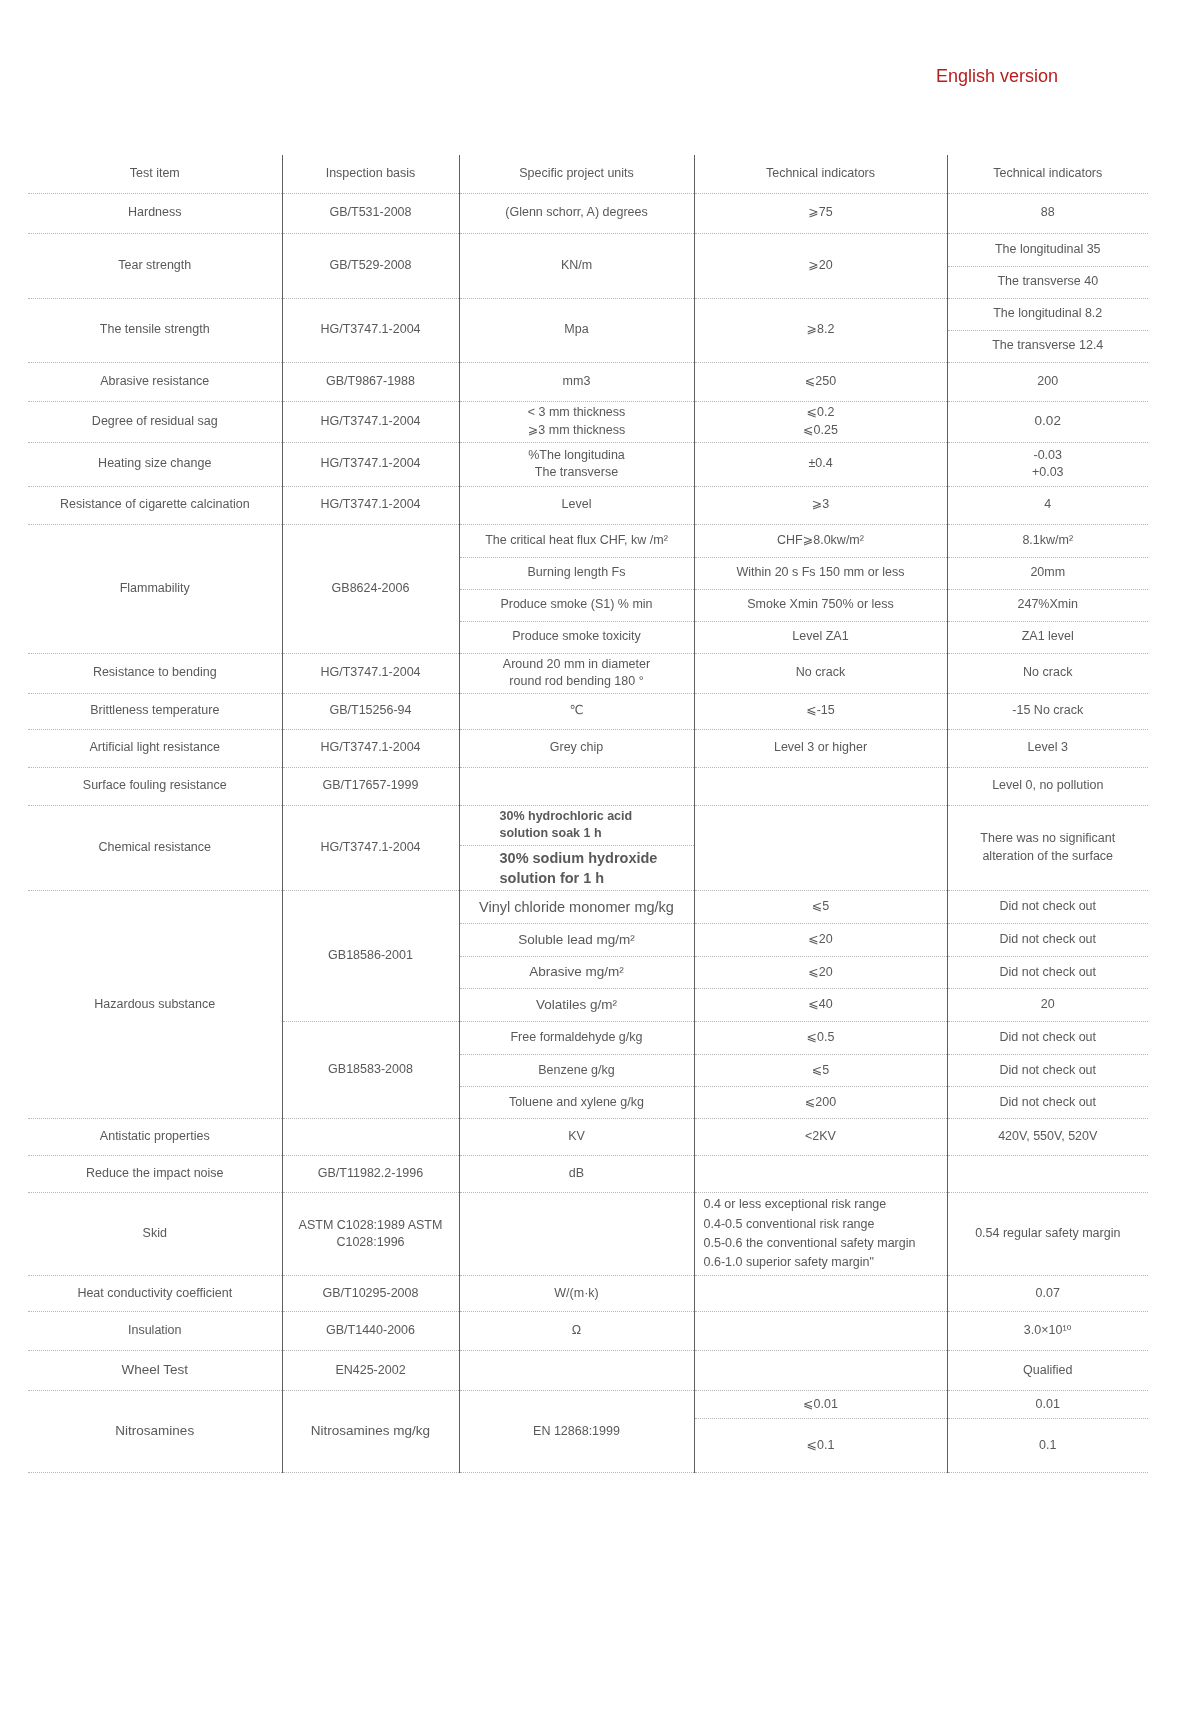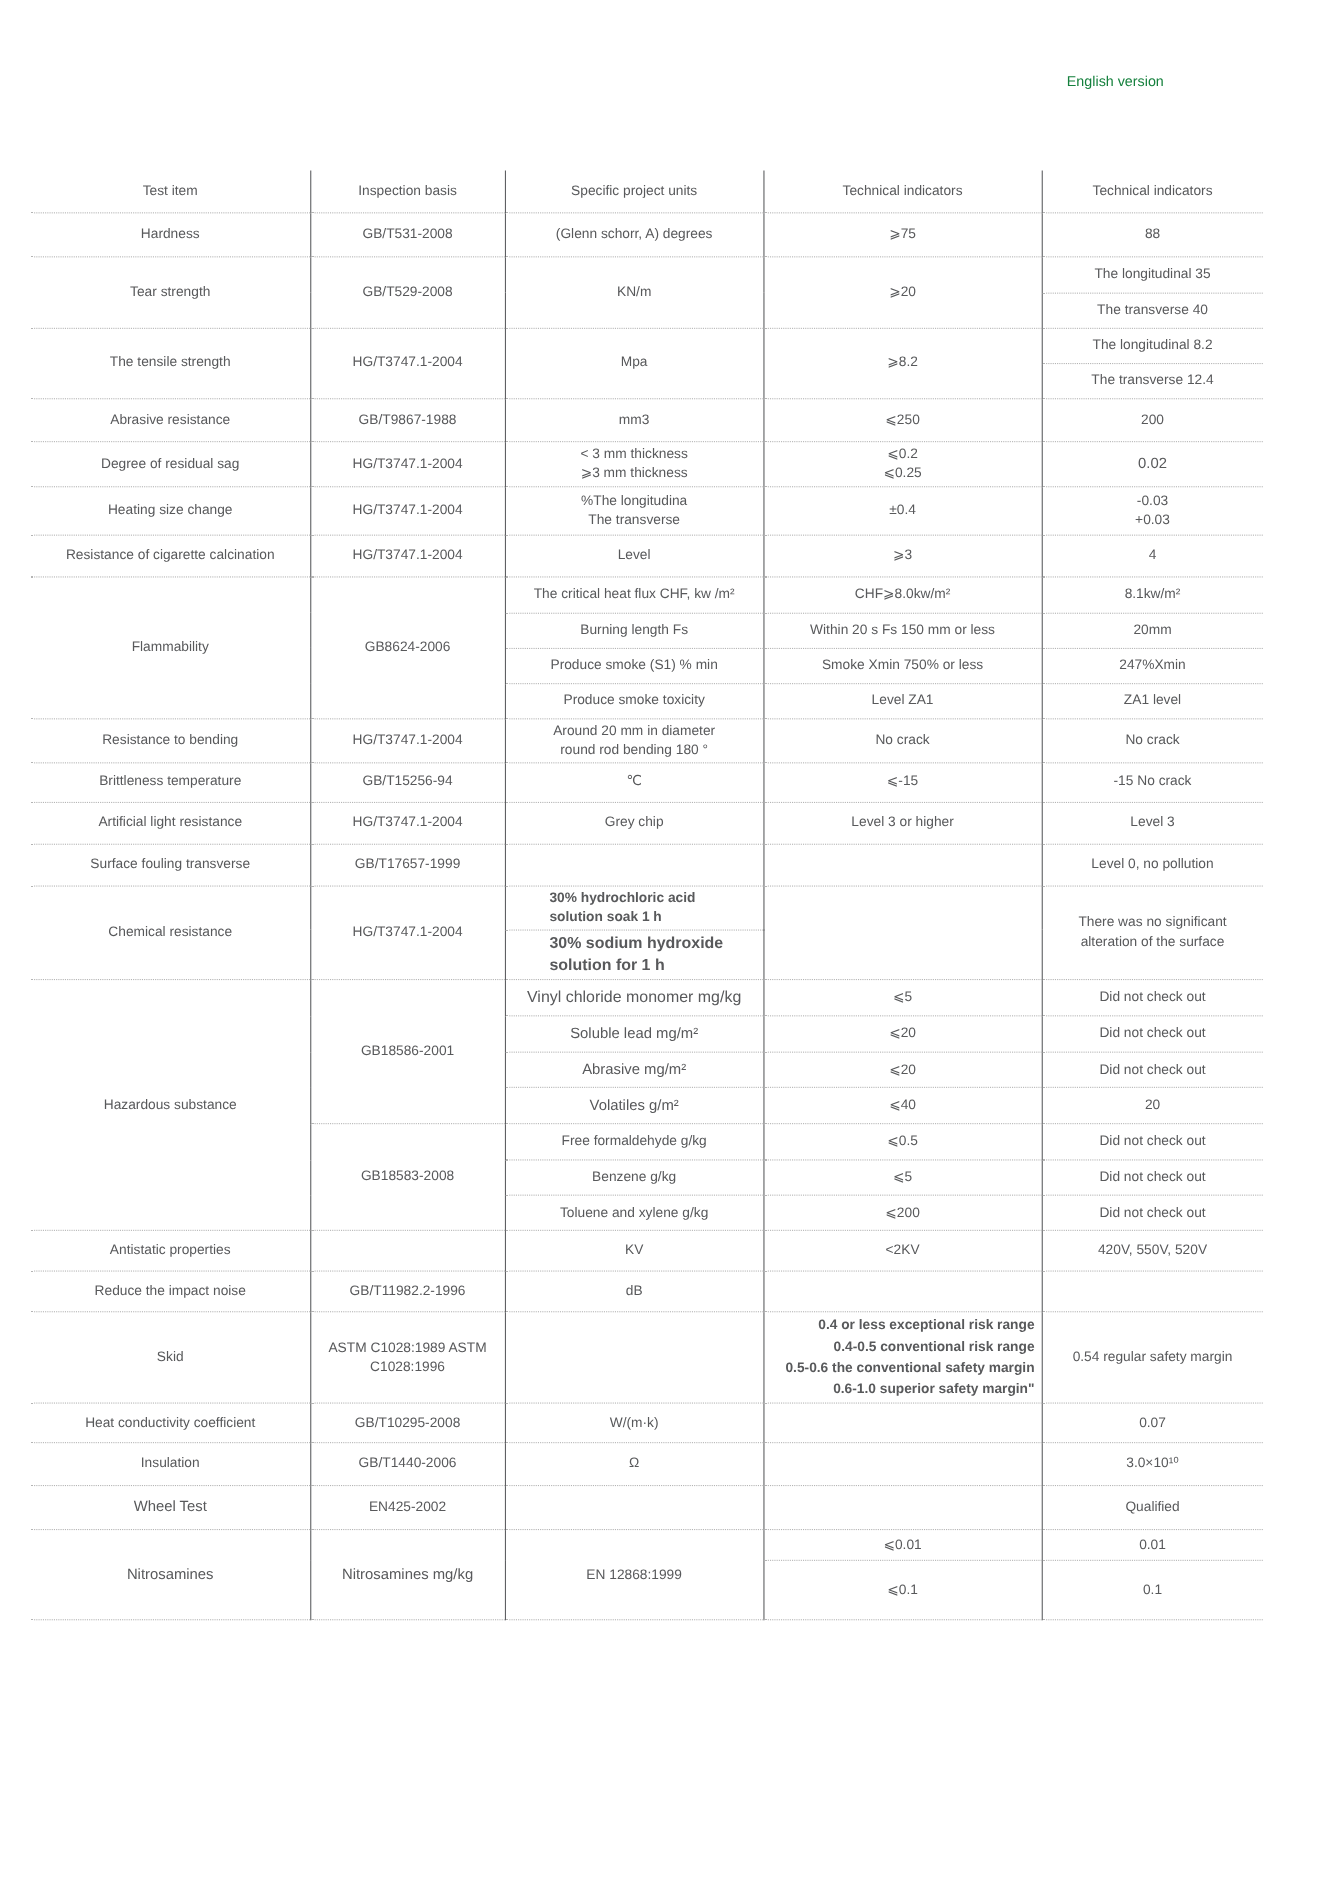--- a/index.html
+++ b/index.html
@@ -8,22 +8,22 @@
     width:1199px;
     height:1710px;
     background:#ffffff;
     font-family:"Liberation Sans","DejaVu Sans",sans-serif;
     color:#58595b;
   }
   .corner-label {
     position:absolute;
     top:66px;
     right:141px;
-    font-size:13px;
-    color:#15803d;
+    font-size:18px;
+    color:#b91c1c;
   }
   table.spec-table {
     position:absolute;
     left:28px;
     top:155px;
     width:1120px;
     table-layout:fixed;
     border-collapse:collapse;
   }
   .spec-table th, .spec-table td {
@@ -36,21 +36,21 @@
     padding:2px 6px;
     line-height:1.4;
     white-space:pre-line;
     overflow:hidden;
     color:#58595b;
   }
   .spec-table .c1 { border-left:none; }
   .spec-table .lg { font-size:14.5px; }
   .spec-table .md { font-size:13.5px; }
   .spec-table .al-chem { text-align:left; padding-left:40px;font-weight:bold; }
-  .spec-table .al-skid { text-align:right; padding-left:9px; line-height:1.55;font-weight:bold; }
+  .spec-table .al-skid { text-align:left; padding-left:9px; line-height:1.55; }
 </style>
 </head>
 <body>
 
 <div class="sheet">
 
   <div class="corner-label">English version</div>
 
   <table class="spec-table">
     <colgroup>
@@ -178,21 +178,21 @@
 
       <tr style="height:38px">
         <td class="c1">Artificial light resistance</td>
         <td>HG/T3747.1-2004</td>
         <td>Grey chip</td>
         <td>Level 3 or higher</td>
         <td>Level 3</td>
       </tr>
 
       <tr style="height:38px">
-        <td class="c1">Surface fouling transverse</td>
+        <td class="c1">Surface fouling resistance</td>
         <td>GB/T17657-1999</td>
         <td></td>
         <td></td>
         <td>Level 0, no pollution</td>
       </tr>
 
       <tr style="height:38px">
         <td class="c1" rowspan="2">Chemical resistance</td>
         <td rowspan="2">HG/T3747.1-2004</td>
         <td class="al-chem">30% hydrochloric acid

